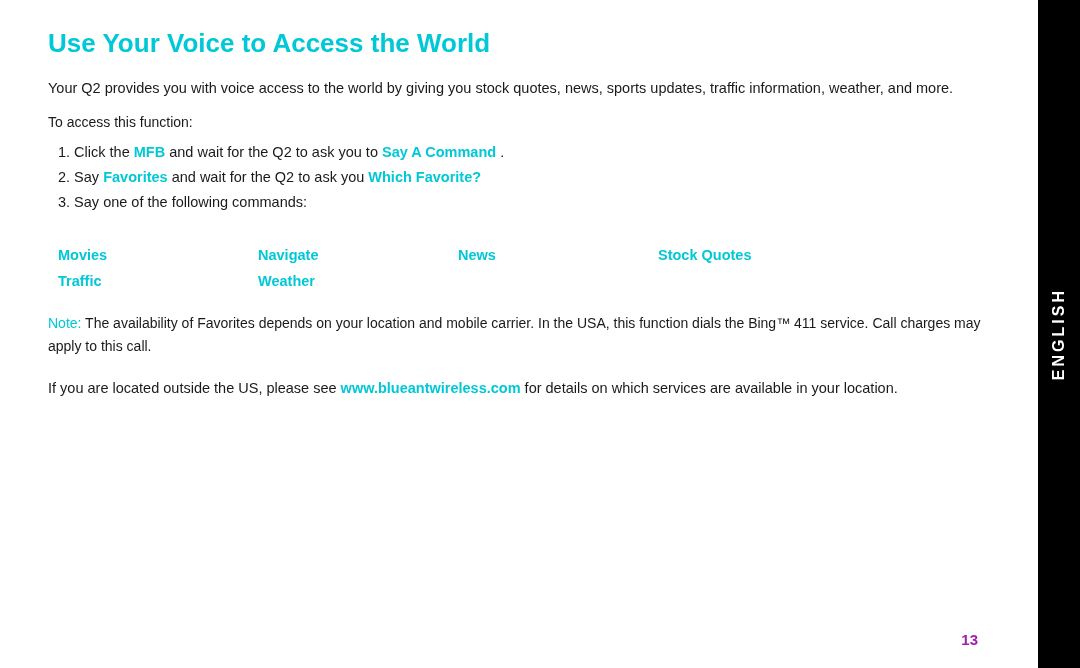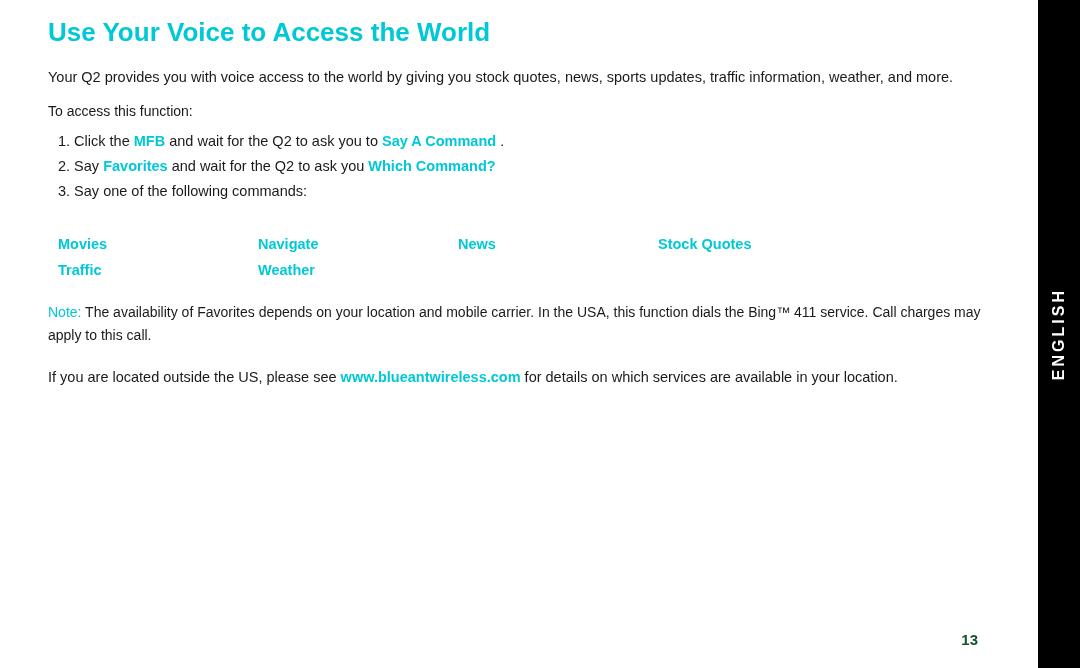--- a/index.html
+++ b/index.html
@@ -20,21 +20,21 @@
     }
 
     .page-wrapper {
       display: flex;
       width: 100%;
       height: 100%;
     }
 
     .main-content {
       flex: 1;
-      padding: 17px 48px 32px 48px;
+      padding: 28px 48px 32px 48px;
       position: relative;
     }
 
     .sidebar {
       width: 42px;
       background: #000000;
       display: flex;
       align-items: center;
       justify-content: center;
       flex-shrink: 0;
@@ -121,21 +121,21 @@
       line-height: 1.6;
       margin-bottom: 8px;
     }
 
     .page-number {
       position: absolute;
       bottom: 20px;
       right: 60px;
       font-size: 15px;
       font-weight: bold;
-      color: #14532d;
+      color: #a21caf;
     }
   </style>
 </head>
 <body>
 
 <div class="page-wrapper">
   <div class="main-content">
 
     <h1 class="page-title">Use Your Voice to Access the World</h1>
 
@@ -150,21 +150,21 @@
         <span class="highlight-cyan">MFB</span>
         <span> and wait for the Q2 to ask you to </span>
         <span class="highlight-cyan">Say A Command</span>
         <span>.</span>
       </p>
 
       <p class="step">
         <span> 2. Say </span>
         <span class="highlight-cyan">Favorites</span>
         <span> and wait for the Q2 to ask you </span>
-        <span class="highlight-cyan">Which Command?</span>
+        <span class="highlight-cyan">Which Favorite?</span>
       </p>
 
       <p class="step">
         <span> 3. Say one of the following commands:</span>
       </p>
 
     </div>
 
     <div class="commands-grid">
       <span class="command-item">Movies</span>

